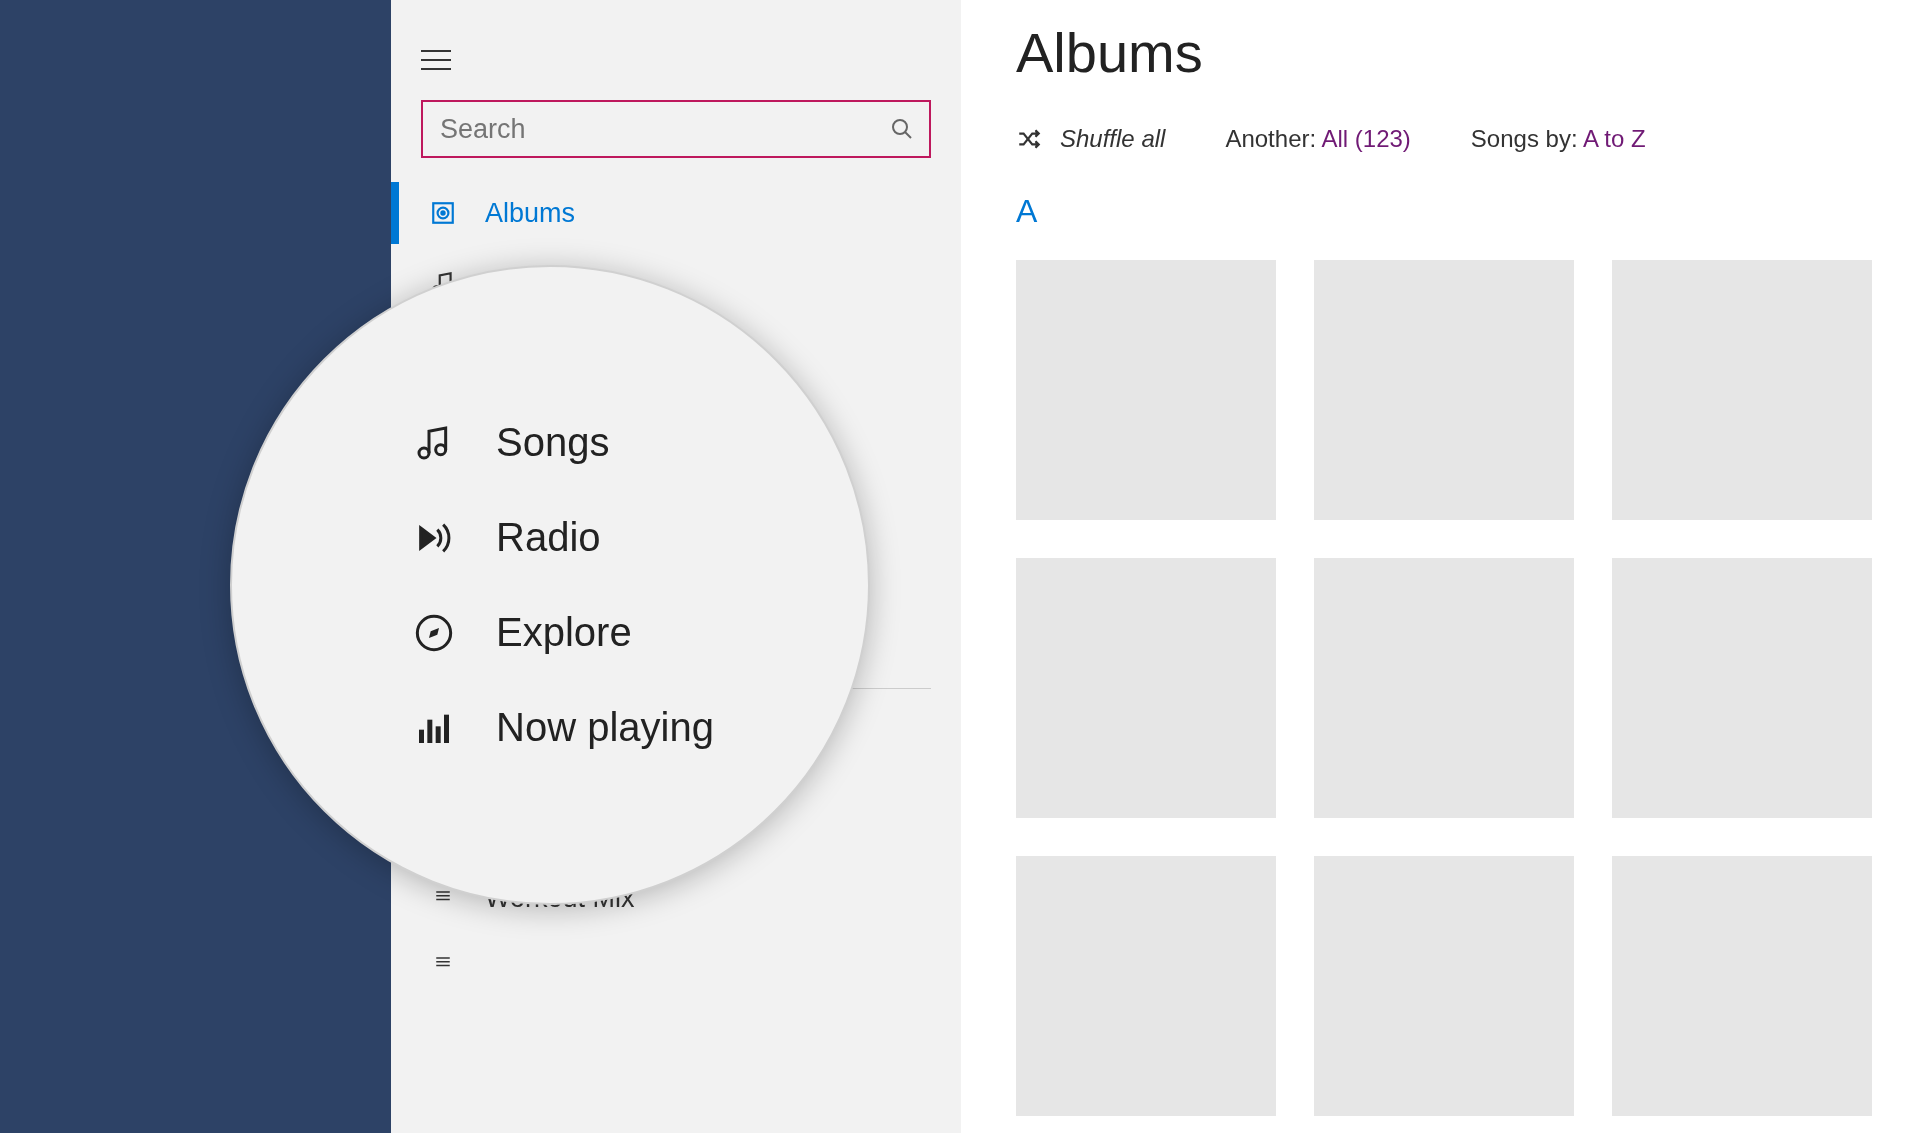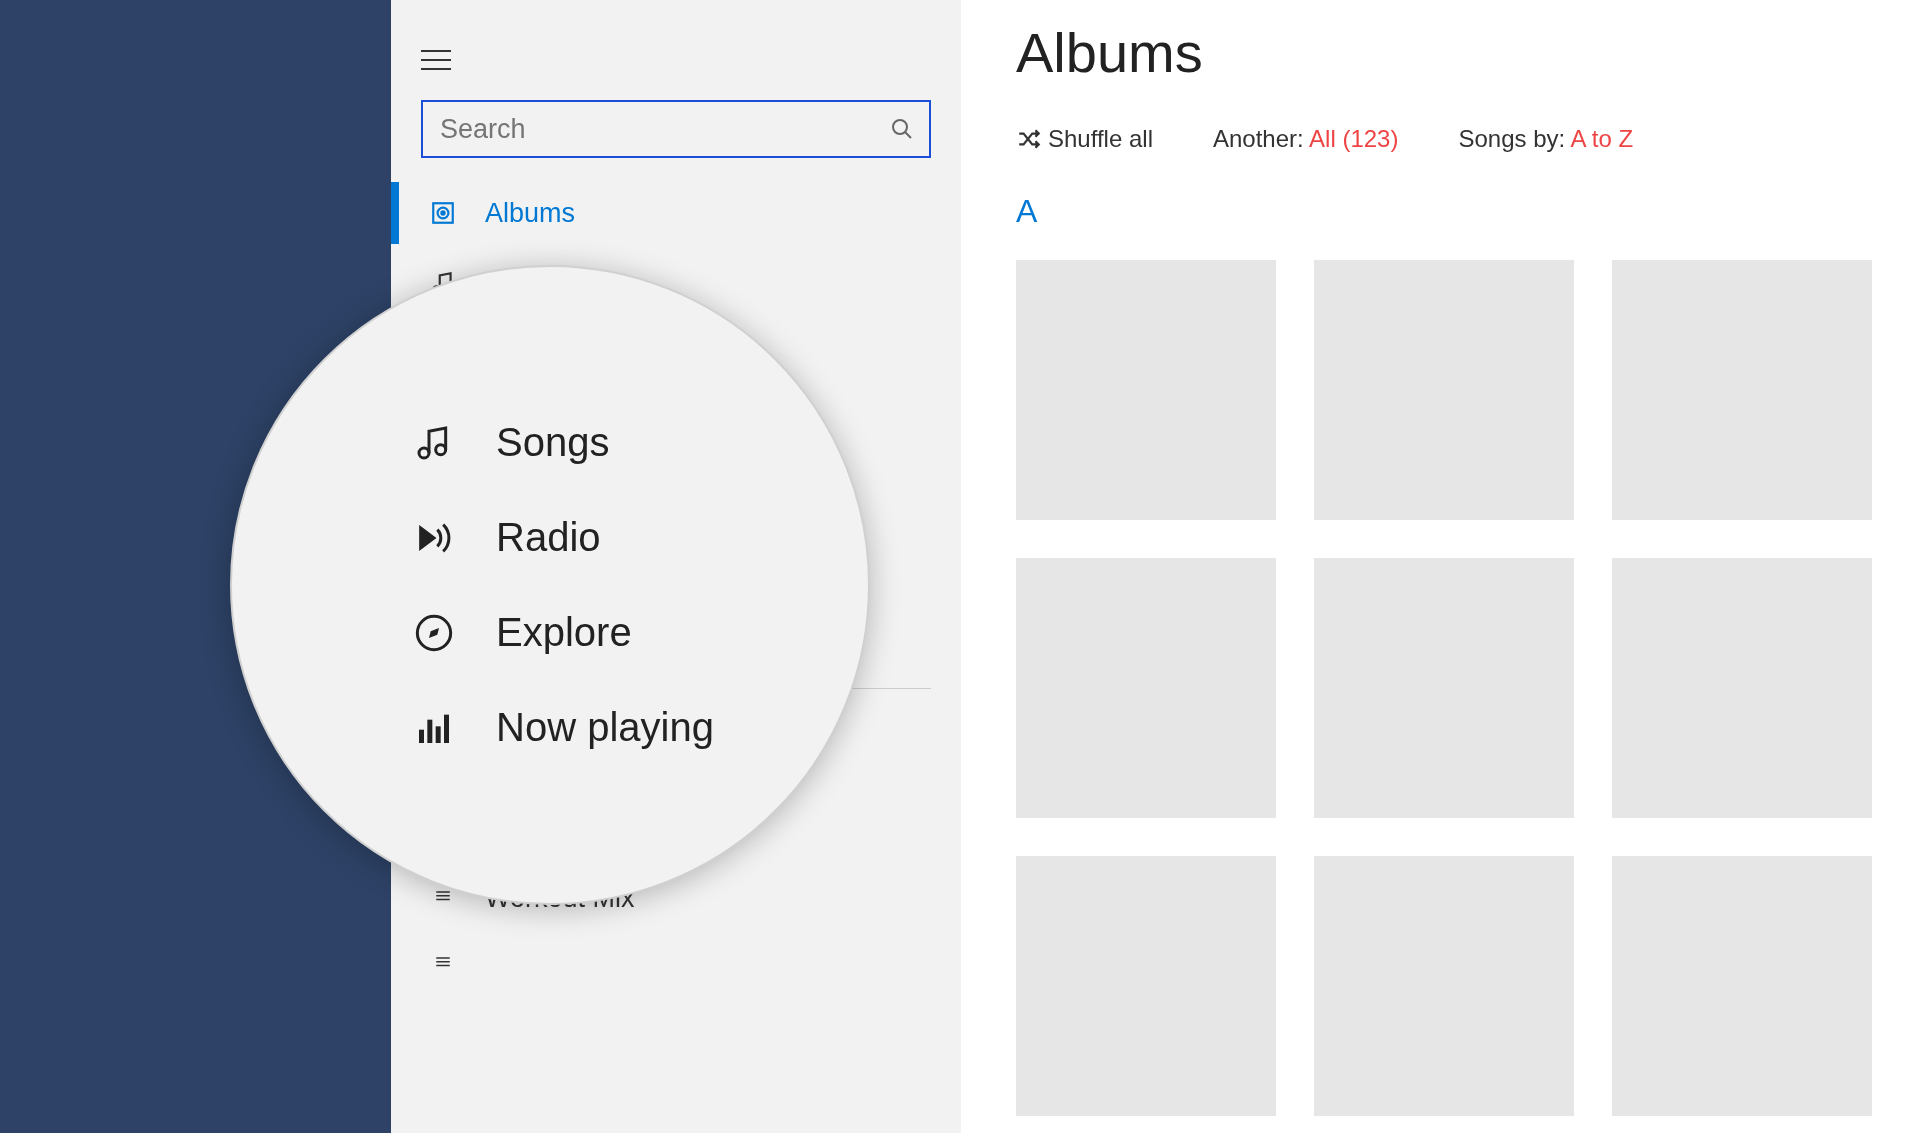--- a/index.html
+++ b/index.html
@@ -52,21 +52,21 @@
     width: 30px;
     height: 2px;
     background: #333;
   }
   .search-wrap {
     padding: 10px 30px 20px 30px;
   }
   .search {
     display: flex;
     align-items: center;
-    border: 2px solid #1d4ed8;
+    border: 2px solid #be185d;
     height: 58px;
     padding: 0 15px;
     background: #f2f2f2;
   }
   .search input {
     flex: 1;
     border: none;
     background: transparent;
     font-size: 27px;
     color: #666;
@@ -141,26 +141,27 @@
     color: #222;
   }
   .toolbar {
     display: flex;
     align-items: center;
     gap: 60px;
     font-size: 24px;
     color: #333;
     margin-bottom: 40px;
   }
-  .toolbar .link { color: #ef4444; }
+  .toolbar .link { color: #701a75; }
   .shuffle {
     display: flex;
     align-items: center;
-    gap: 6px;
-    cursor: pointer;
+    gap: 18px;
+    cursor: pointer;
+    font-style: italic;
   }
   .group-header {
     font-size: 32px;
     color: #0078d4;
     margin-bottom: 30px;
     cursor: pointer;
   }
   .grid {
     display: grid;
     grid-template-columns: repeat(3, 260px);

